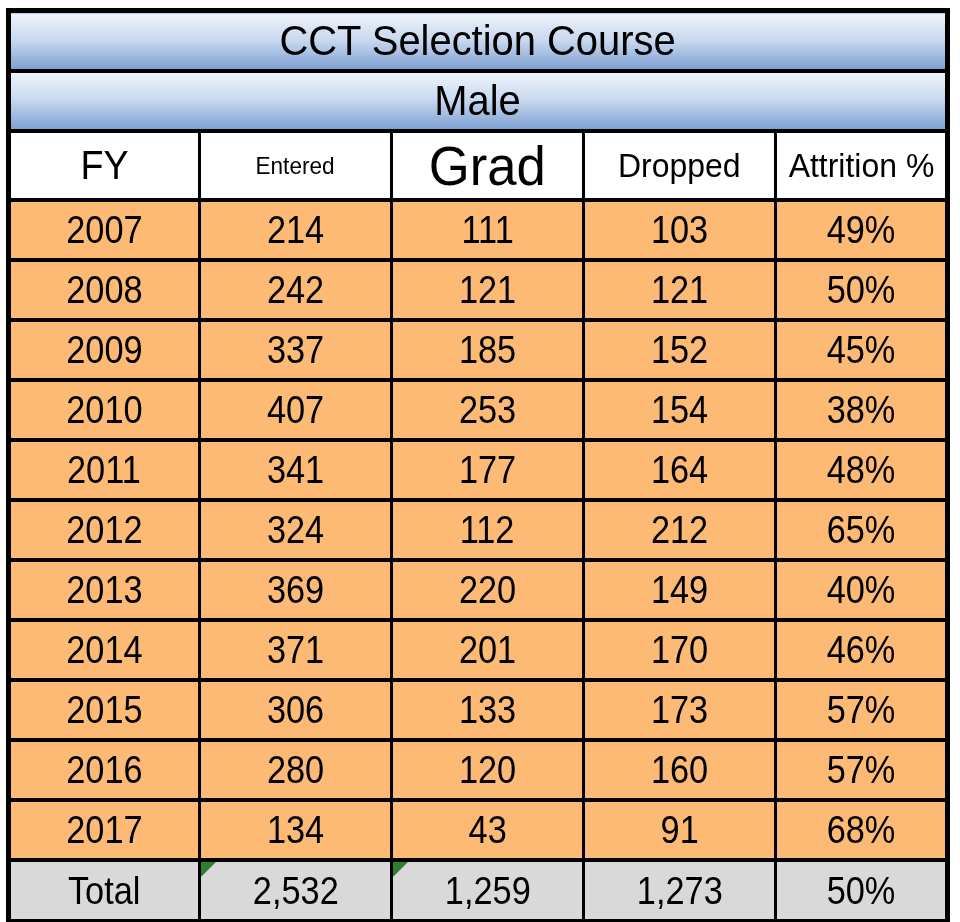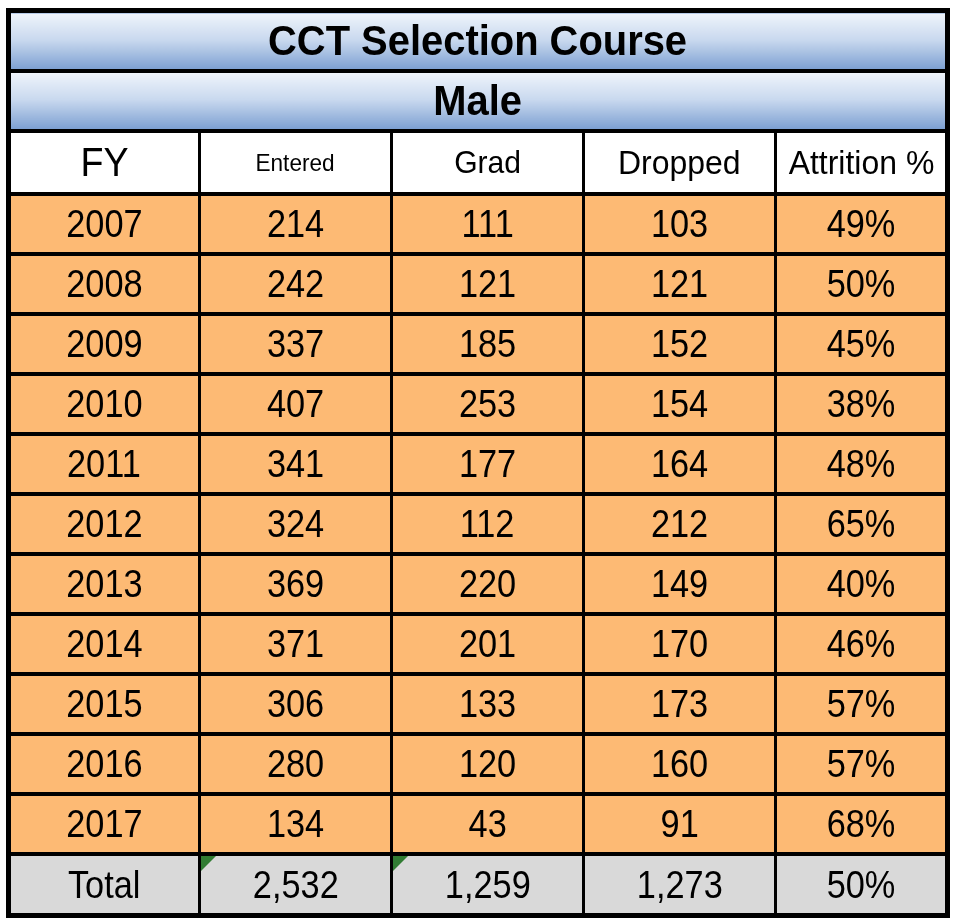--- a/index.html
+++ b/index.html
@@ -34,27 +34,27 @@
     text-align: center;
     vertical-align: middle;
     padding: 0;
     overflow: hidden;
     position: relative;
     font-weight: normal;
   }
   tr.title-row td, tr.subtitle-row td {
     height: 56px;
     font-size: 42px;
-    font-weight: bold;
+    font-weight: normal;
     background: linear-gradient(180deg, #eff4fb 0%, #c8d8ee 48%, #7da0d2 100%);
   }
   tr.header-row th { height: 59px; background: #ffffff; }
   th.h-0 { font-size: 40px; }
   th.h-1 { font-size: 24px; }
-  th.h-2 { font-size: 32px; }
+  th.h-2 { font-size: 56px; }
   th.h-3 { font-size: 34px; }
   th.h-4 { font-size: 34px; }
   tr.data-row td { height: 56px; font-size: 39px; background: #fdba74; text-decoration: underline; }
   tr.total-row td { height: 57px; font-size: 39px; background: #d9d9d9; text-align: center; }
   .num, .band-text {
     display: inline-block;
     transform: scaleX(0.88);
     transform-origin: center center;
     white-space: nowrap;
   }

